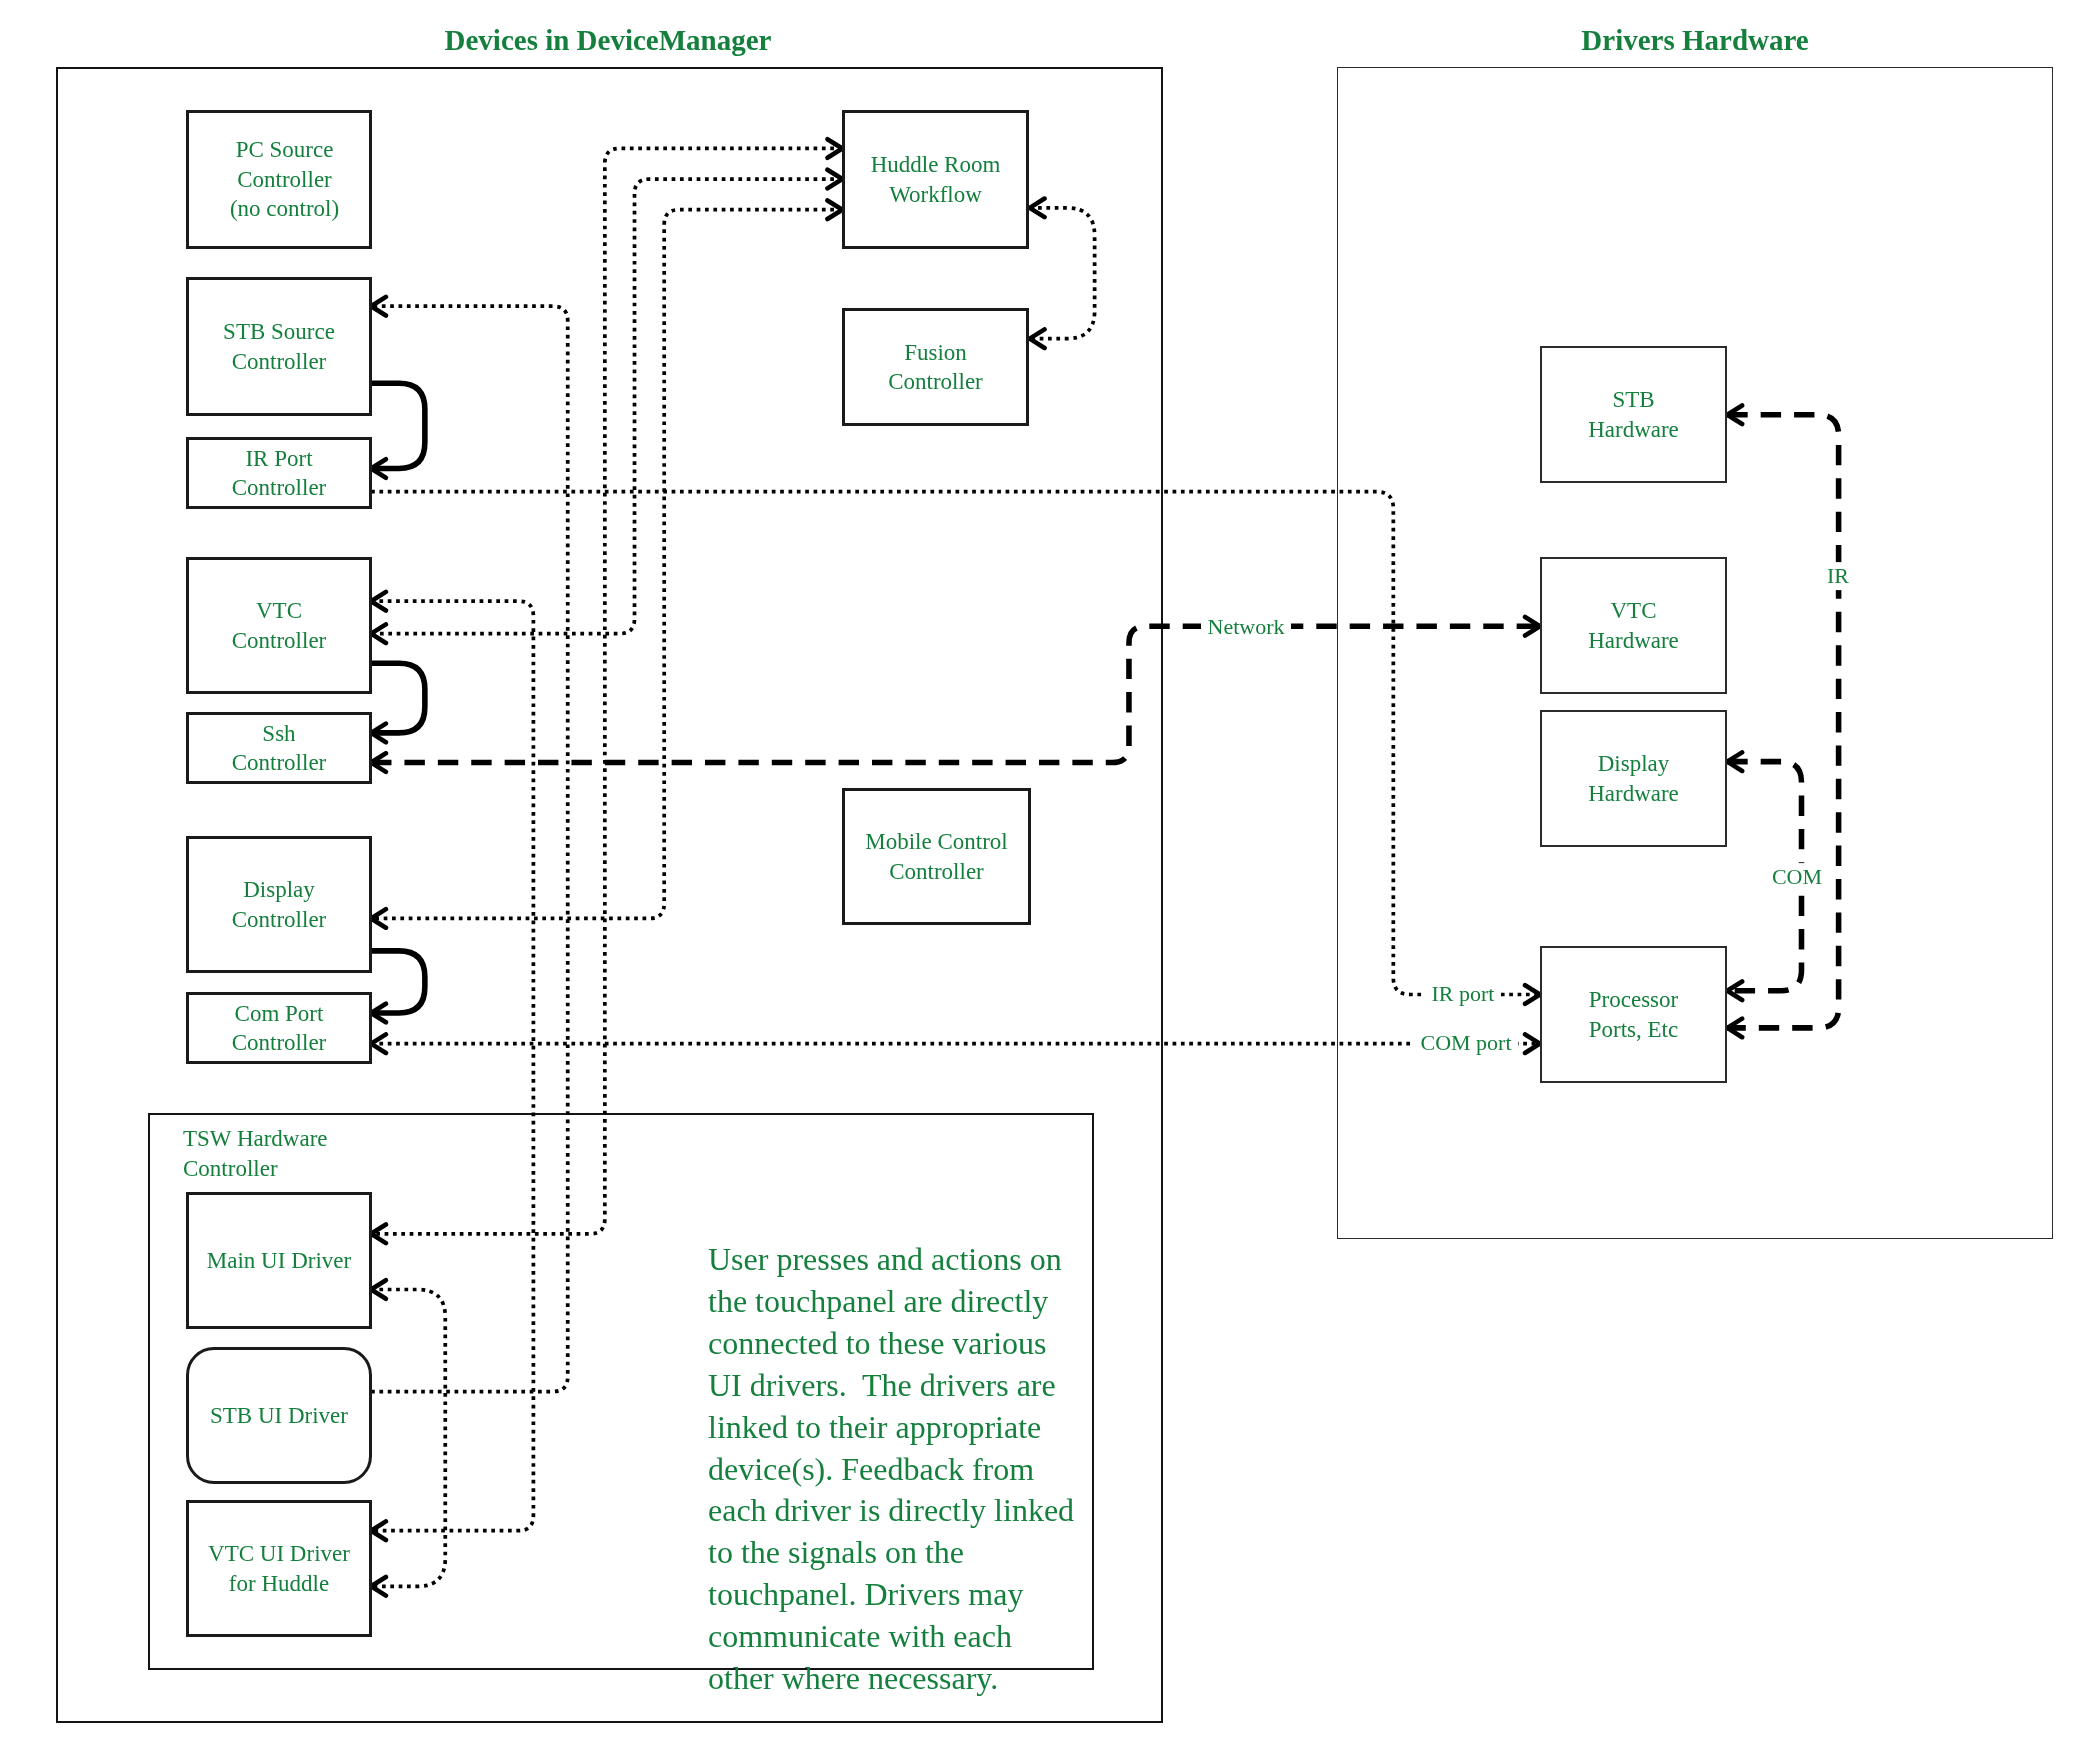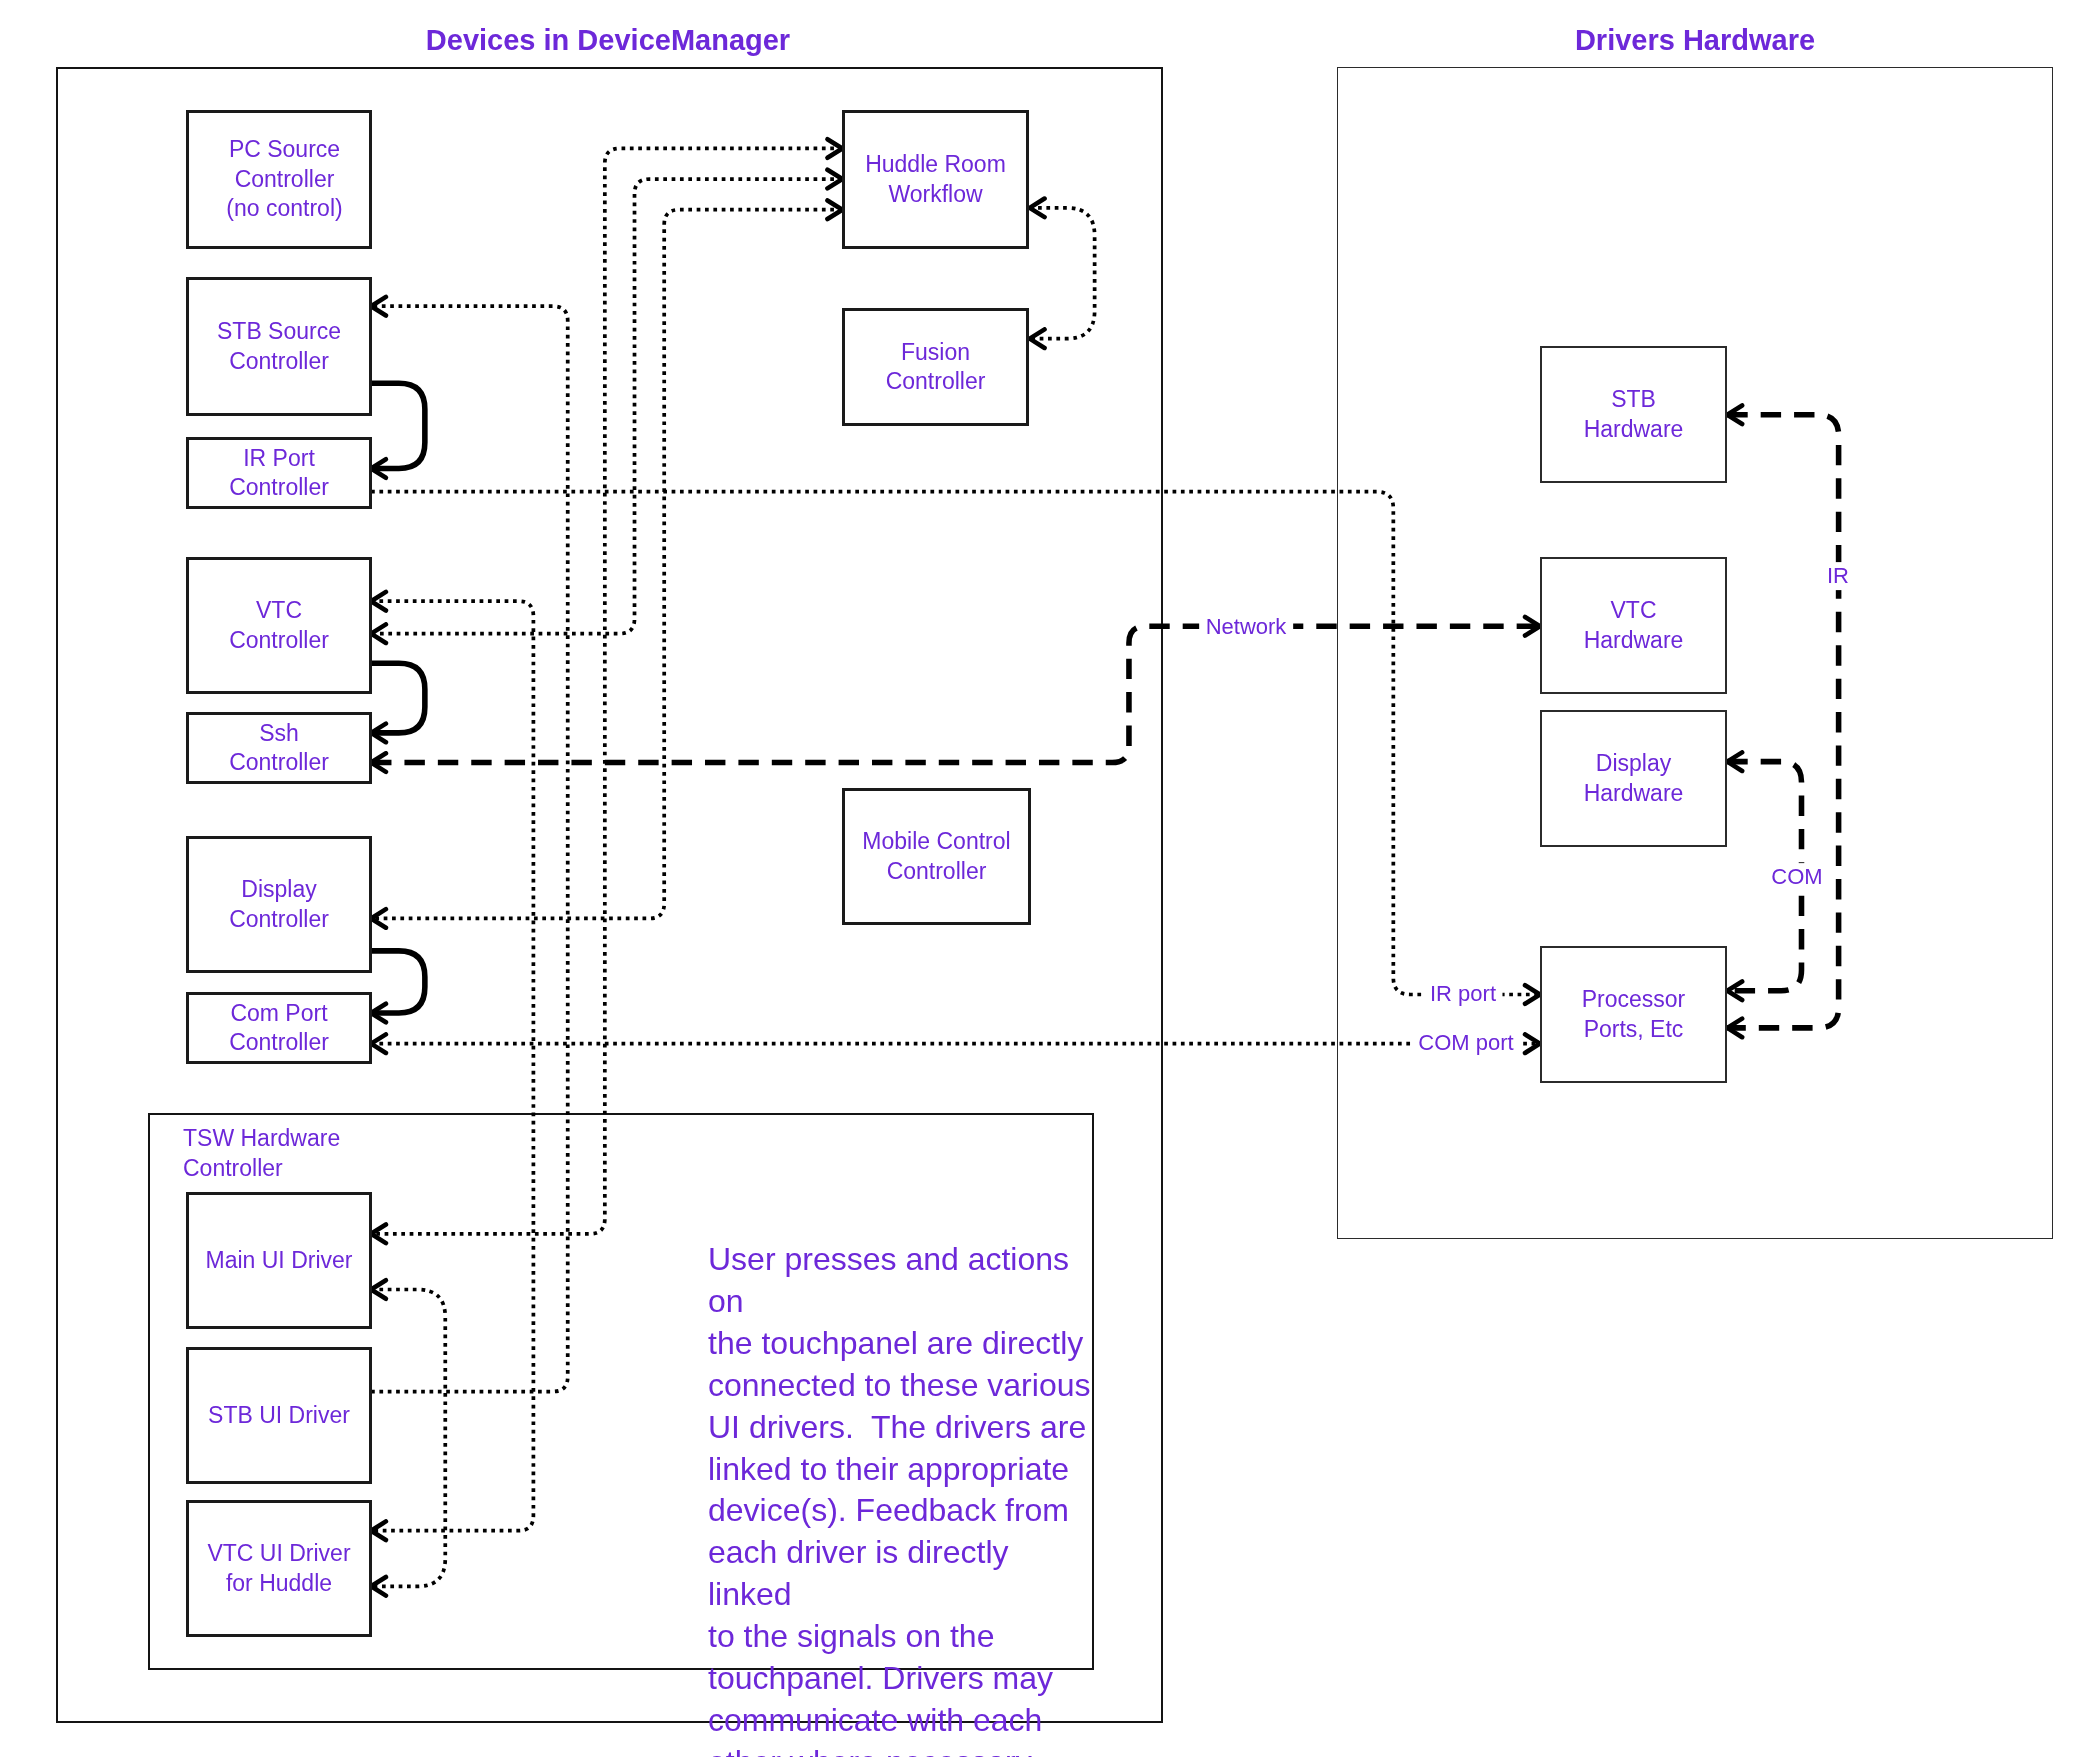--- a/index.html
+++ b/index.html
@@ -1,21 +1,21 @@
 <!DOCTYPE html>
 <html style="font-size:15px"><head>
 <meta charset="utf-8">
 <style>
   html,body{margin:0;padding:0;background:#ffffff;}
   .stage{
     position:relative;
     width:2090px;height:1758px;
     background:#ffffff;
-    font-family:Liberation Sans, sans-serif;
-    color:#6d28d9;
+    font-family:Liberation Serif, serif;
+    color:#15803d;
   }
   .diagram-title{
     position:absolute;
     font-size:29px;font-weight:bold;
     text-align:center;
     white-space:nowrap;
     transform:translateX(-50%);
   }
   .container-frame{
     position:absolute;
@@ -115,21 +115,21 @@
 Controller</div>
       <div class="node" style="left: 186px; top: 992px; width: 186px; height: 72px;">Com Port
 Controller</div>
       <div class="node" style="left: 842px; top: 110px; width: 187px; height: 139px;">Huddle Room
 Workflow</div>
       <div class="node" style="left: 842px; top: 296px; width: 187px; height: 118px; margin-top: 12px;">Fusion
 Controller</div>
       <div class="node" style="left: 842px; top: 788px; width: 189px; height: 137px;">Mobile Control
 Controller</div>
       <div class="node" style="left: 186px; top: 1192px; width: 186px; height: 137px;">Main UI Driver</div>
-      <div class="node" style="left: 186px; top: 1347px; width: 186px; height: 137px;">STB UI Driver</div>
+      <div class="node" style="left: 186px; top: 1347px; width: 186px; height: 137px; border-radius: 28px;">STB UI Driver</div>
       <div class="node" style="left: 186px; top: 1500px; width: 186px; height: 137px;">VTC UI Driver
 for Huddle</div>
       <div class="node thin" style="left: 1540px; top: 346px; width: 187px; height: 137px;">STB
 Hardware</div>
       <div class="node thin" style="left: 1540px; top: 557px; width: 187px; height: 137px;">VTC
 Hardware</div>
       <div class="node thin" style="left: 1540px; top: 710px; width: 187px; height: 137px;">Display
 Hardware</div>
       <div class="node thin" style="left: 1540px; top: 946px; width: 187px; height: 137px;">Processor
 Ports, Etc</div>

